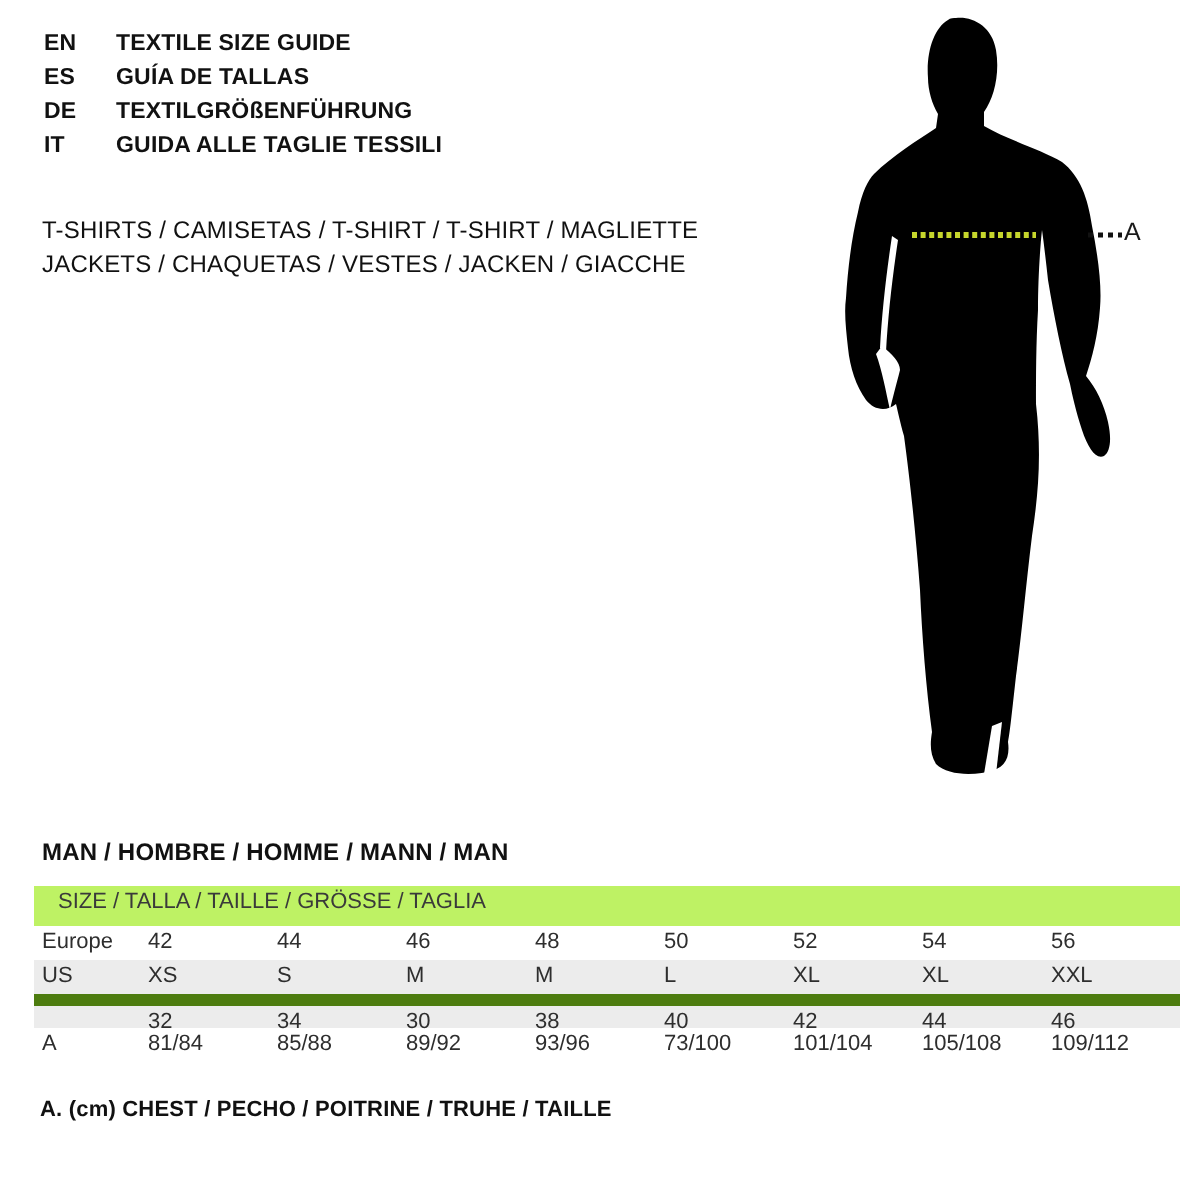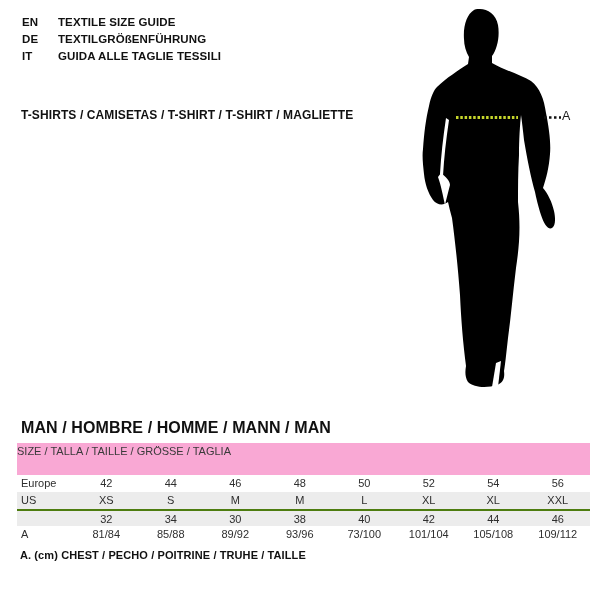--- a/index.html
+++ b/index.html
@@ -5,53 +5,58 @@
 <style>
   html,body{margin:0;padding:0;}
   body{
     width:600px;height:600px;background:#ffffff;position:relative;overflow:hidden;
     font-family:"Liberation Sans","DejaVu Sans",sans-serif;color:#111;
     -webkit-font-smoothing:antialiased;
   }
   .lang-block{position:absolute;left:22px;top:13px;}
   .lang-row{display:flex;height:17px;align-items:center;font-weight:bold;font-size:11.5px;letter-spacing:0.1px;}
   .lang-code{width:36px;flex:0 0 36px;}
-  .category-block{position:absolute;left:21px;top:107px;font-weight:bold;font-size:12px;line-height:16.5px;letter-spacing:0.1px;}
+  .category-block{position:absolute;left:21px;top:107px;font-weight:normal;font-size:12px;line-height:16.5px;letter-spacing:0.1px;}
   .figure{position:absolute;left:400px;top:0;width:200px;height:420px;}
   .measure-label{position:absolute;left:562px;top:109px;font-size:12.5px;color:#1a1a1a;}
-  .section-title{position:absolute;left:21px;top:419px;font-weight:bold;font-size:16px;letter-spacing:0.1px;}
+  .section-title{position:absolute;left:21px;top:419px;font-weight:bold;font-size:12px;letter-spacing:0.1px;}
   .size-table{position:absolute;left:17px;top:443px;width:573px;font-size:11px;color:#2e2e2e;}
-  .st-header{height:32px;line-height:16px;background:#f9a8d4;padding-left:0;color:#3a3a3a;}
+  .st-header{height:20px;line-height:16px;background:#bef264;padding-left:12px;color:#3a3a3a;}
   .st-row{display:flex;height:17px;line-height:17px;box-sizing:border-box;}
   .st-row.alt{background:#ececec;}
-  .st-row.alt-sep{background:#ececec;border-top:2px solid #4d7c0f;line-height:16px;}
+  .st-row.alt-sep{background:#ececec;border-top:6px solid #4d7c0f;line-height:16px;}
   .st-label{width:57px;flex:0 0 57px;padding-left:4px;box-sizing:border-box;}
-  .st-cell{flex:1;text-align:center;}
+  .st-cell{flex:1;}
   .footnote{position:absolute;left:20px;top:549px;font-weight:bold;font-size:11px;letter-spacing:0.1px;}
 </style>
 </head>
 <body>
 
 <div class="lang-block">
   <div class="lang-row">
     <span class="lang-code">EN</span>
     <span class="lang-label">TEXTILE SIZE GUIDE</span>
+  </div>
+  <div class="lang-row">
+    <span class="lang-code">ES</span>
+    <span class="lang-label">GUÍA DE TALLAS</span>
   </div>
   <div class="lang-row">
     <span class="lang-code">DE</span>
     <span class="lang-label">TEXTILGRÖßENFÜHRUNG</span>
   </div>
   <div class="lang-row">
     <span class="lang-code">IT</span>
     <span class="lang-label">GUIDA ALLE TAGLIE TESSILI</span>
   </div>
 </div>
 
 <div class="category-block">
   <div>T-SHIRTS / CAMISETAS / T-SHIRT / T-SHIRT / MAGLIETTE</div>
+  <div>JACKETS / CHAQUETAS / VESTES / JACKEN / GIACCHE</div>
 </div>
 
 <svg class="figure" viewBox="0 0 200 420" xmlns="http://www.w3.org/2000/svg" aria-hidden="true">
   <path d="M 78 9
        C 86 8 96 13 98 25
        C 100 37 97 49 92 56
        L 92 63
        C 104 70 121 75 131 81
        C 140 88 144 99 146 113
        C 149 128 151 143 150 154

